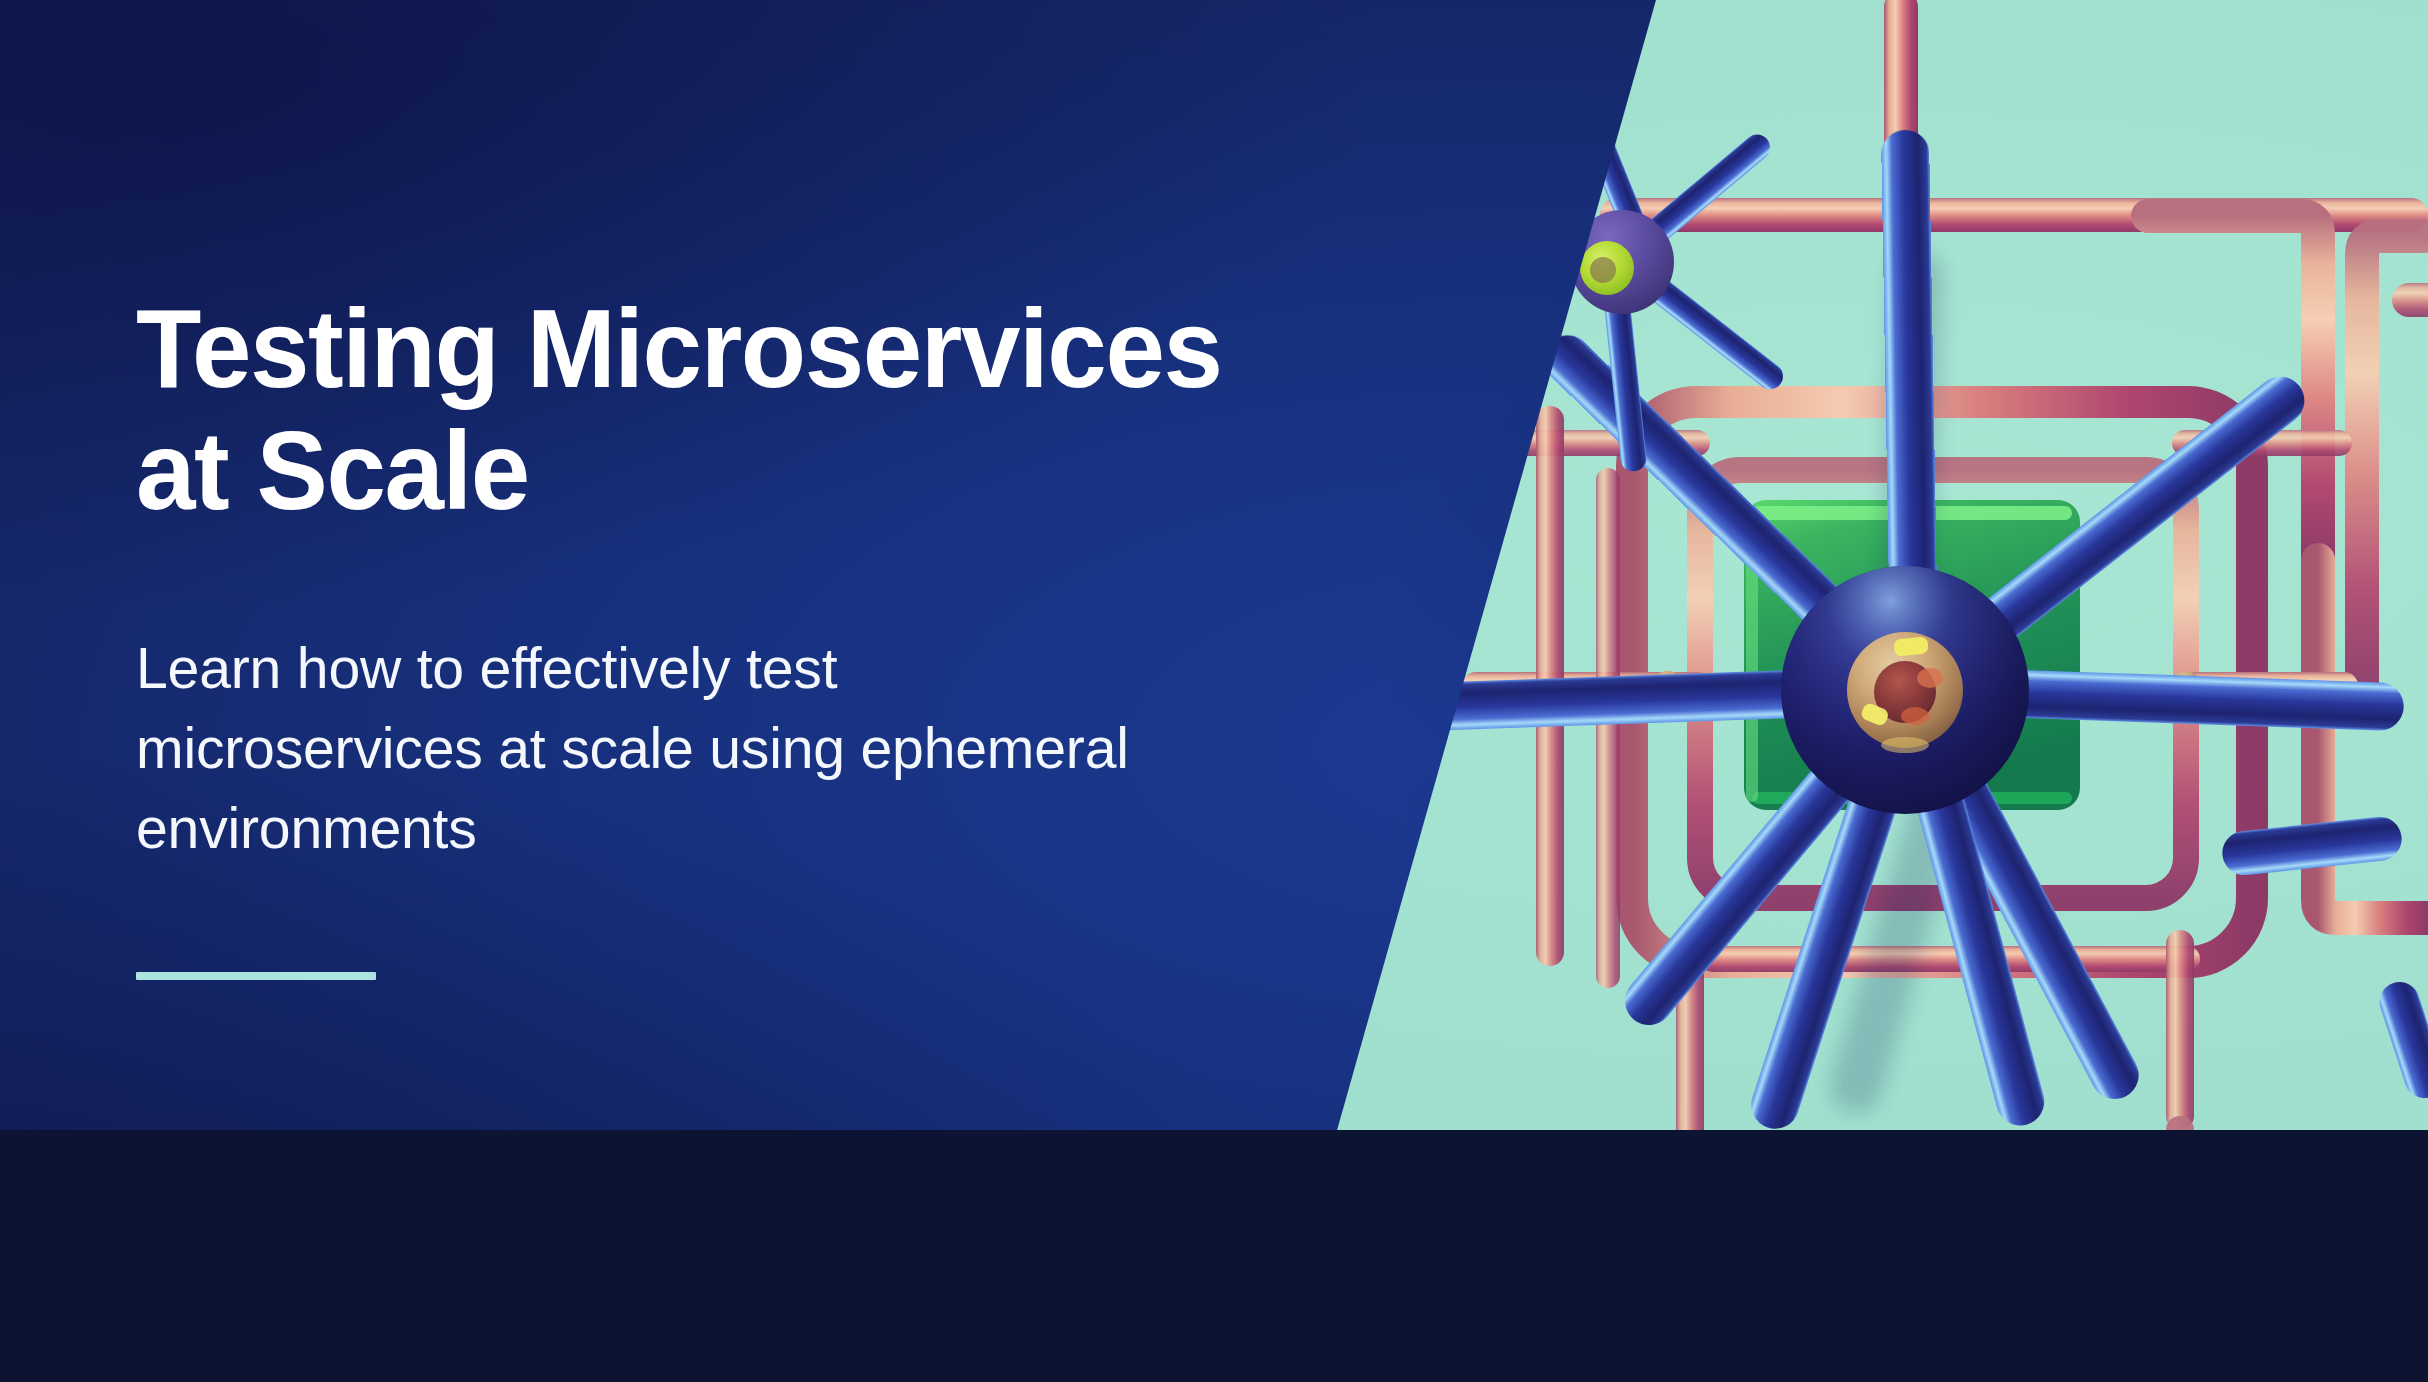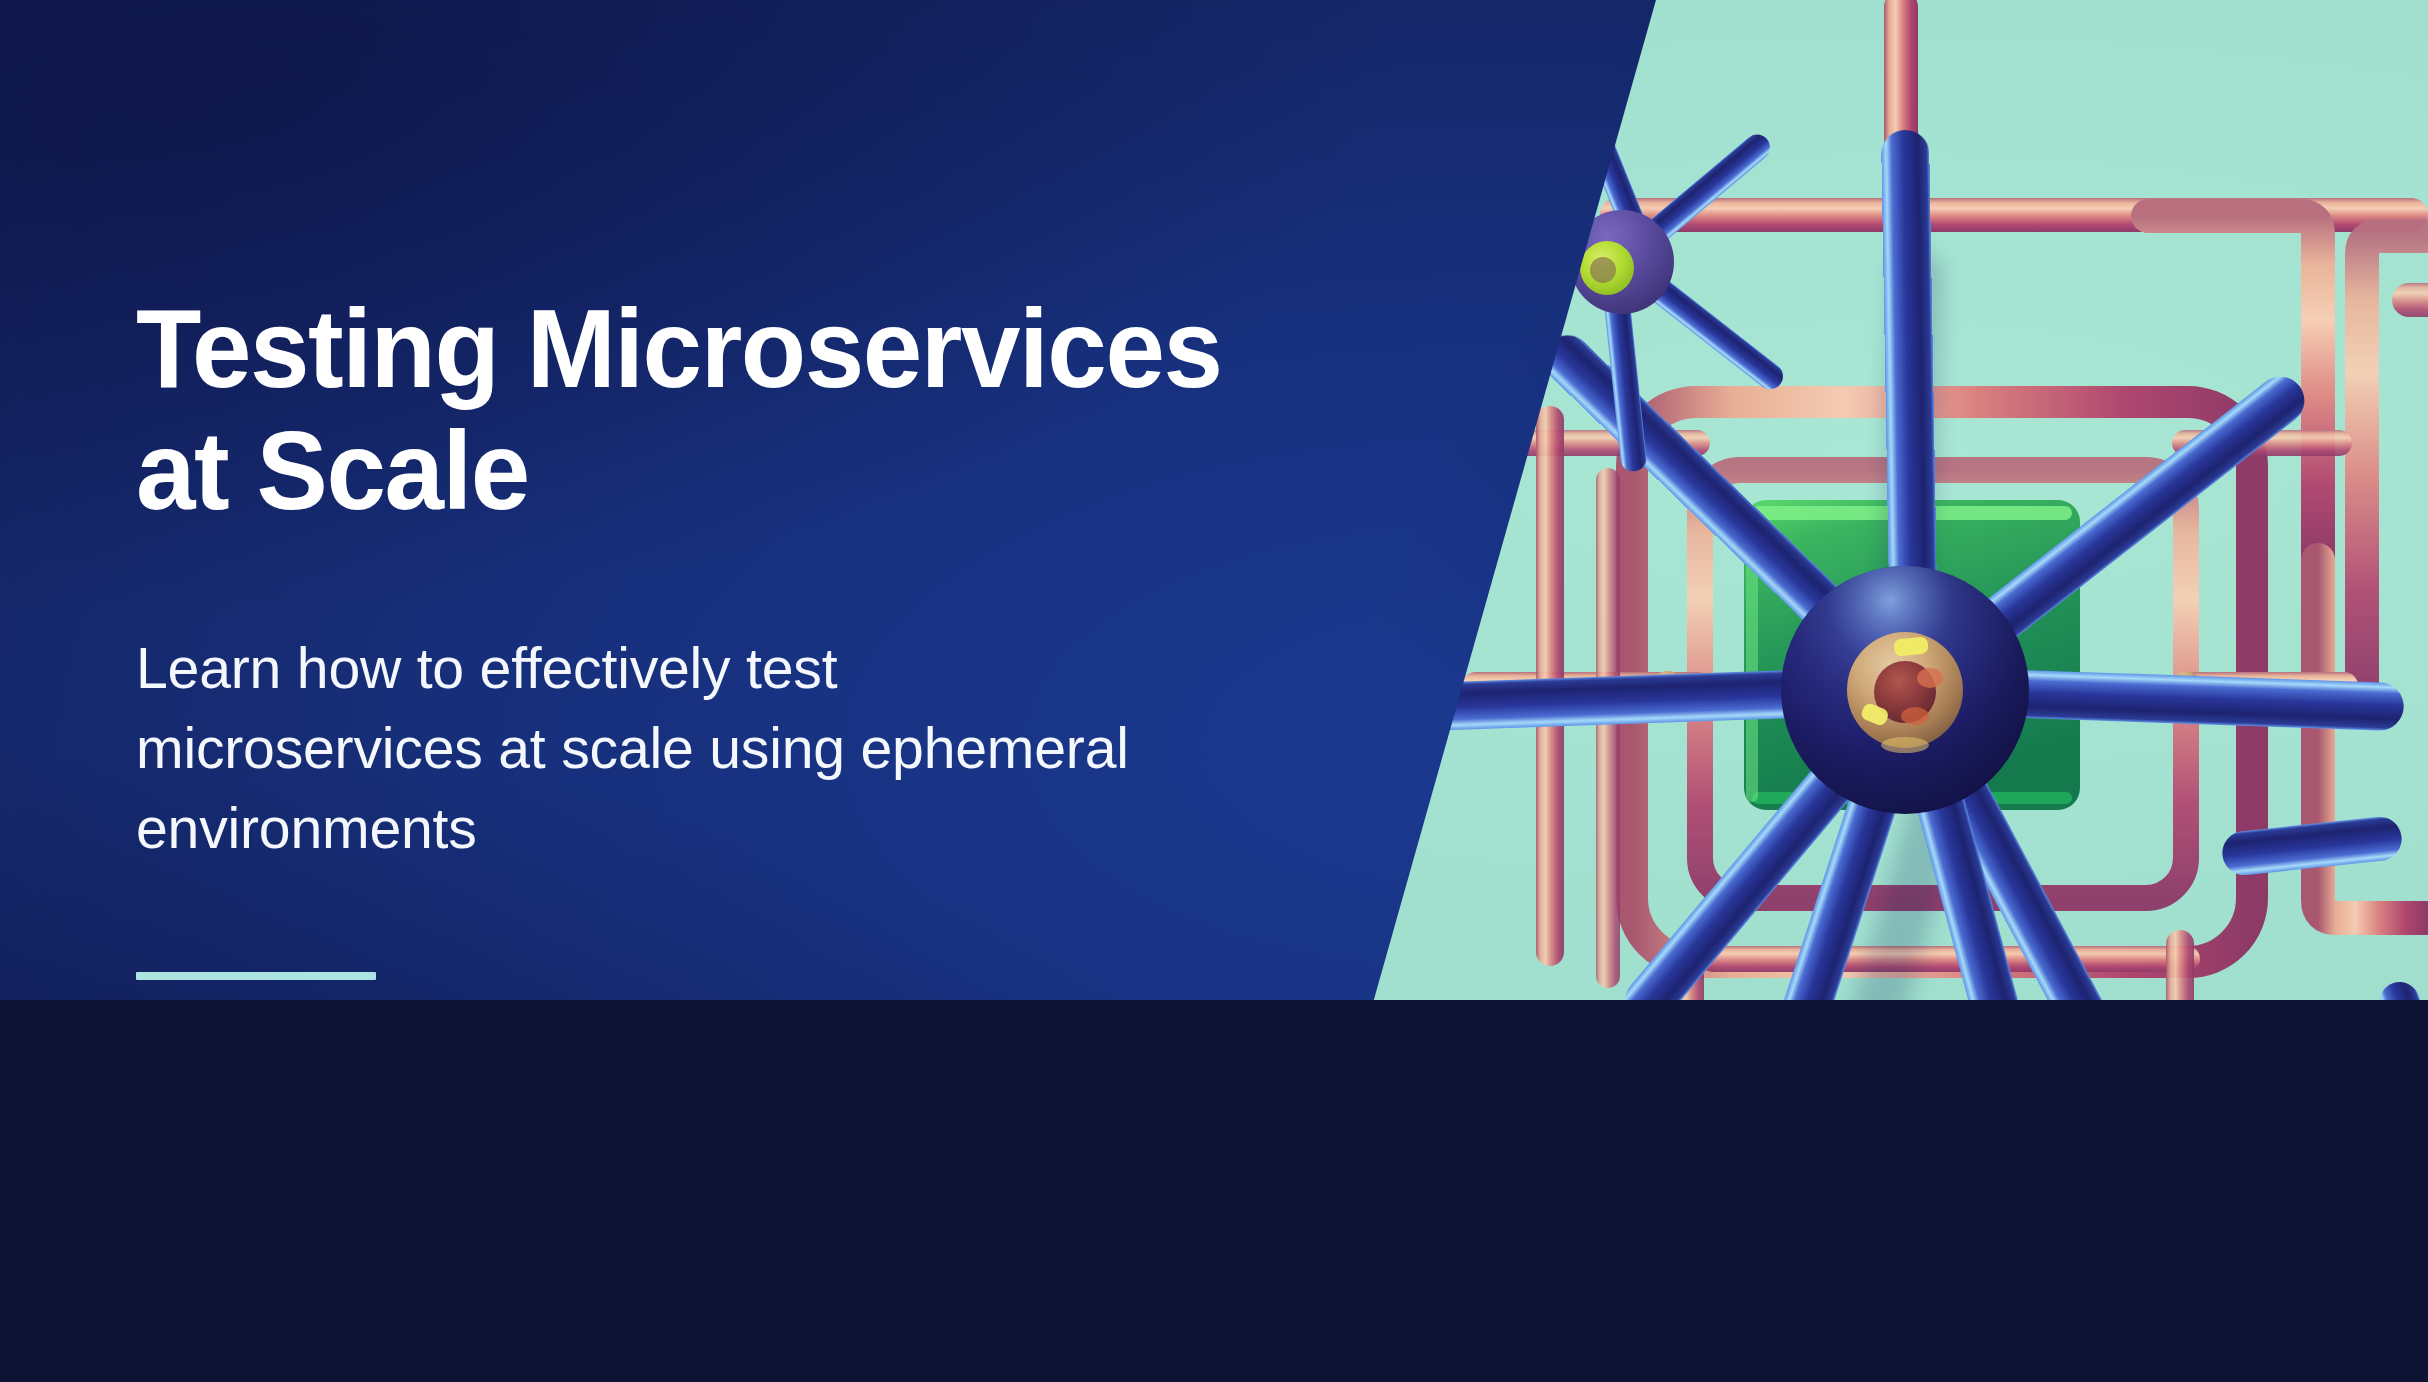--- a/index.html
+++ b/index.html
@@ -10,21 +10,21 @@
   }
   body {
     font-family: "Liberation Sans", sans-serif;
     -webkit-font-smoothing: antialiased;
   }
 
   
   #hero-banner {
     position: relative;
     width: 2428px;
-    height: 1000px;
+    height: 1130px;
     overflow: hidden;
     background: #a3e2d1;
   }
 
   
   #illustration-panel {
     position: absolute;
     inset: 0;
     background:
       radial-gradient(120% 100% at 78% 46%, #a9e6d4 0%, #a1e0cf 48%, #9adbc9 100%);

